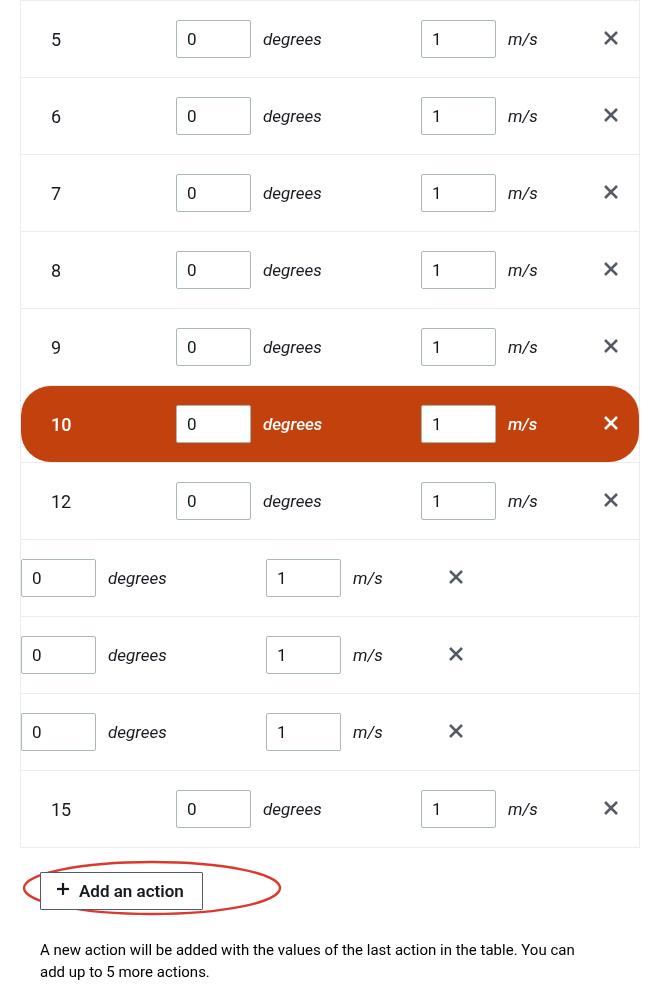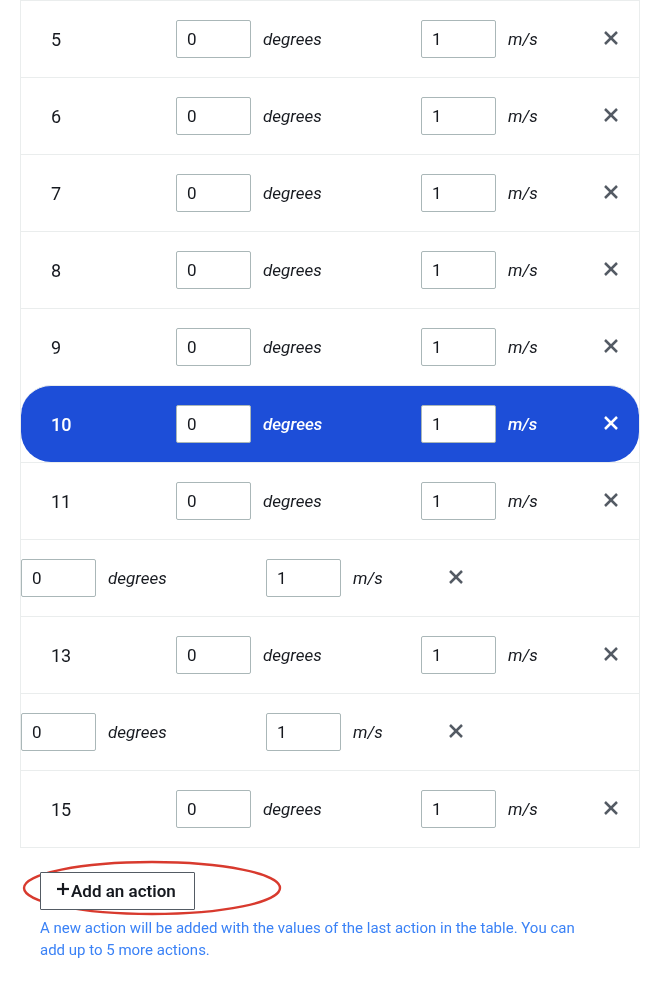--- a/index.html
+++ b/index.html
@@ -19,21 +19,21 @@
       margin: 0 20px 0 20px;
     }
     .table-row {
       display: flex;
       align-items: center;
       height: 77px;
       border-top: 1px solid #eaeded;
       padding: 0;
     }
     .table-row.selected {
-      background: #1d4ed8;
+      background: #c2410c;
       border-radius: 30px;
     }
     .col-index {
       width: 155px;
       padding-left: 30px;
       font-size: 18px;
       color: #16191f;
     }
     .selected .col-index {
       color: #ffffff;
@@ -109,43 +109,44 @@
       height: 60px;
       pointer-events: none;
     }
     .ellipse-annotation svg {
       width: 100%;
       height: 100%;
     }
     .add-action-btn {
       display: inline-flex;
       align-items: flex-start;
+      gap: 8px;
       border: 1px solid #545b64;
       background: #ffffff;
       padding: 8px 18px 8px 14px;
       font-size: 17px;
       font-weight: 600;
       color: #16191f;
       cursor: pointer;
       border-radius: 1px;
       font-family: inherit;
       position: relative;
       z-index: 1;
     }
     .add-action-btn svg {
       width: 16px;
       height: 16px;
       stroke: #16191f;
       stroke-width: 2.2;
       fill: none;
     }
     .helper-text {
-      margin-top: 8px;
+      margin-top: 30px;
       font-size: 15px;
-      color: #3b82f6;
+      color: #000000;
       line-height: 1.45;
       max-width: 560px;
     }
   </style>
 </head>
 <body>
 
 <div class="table-container" id="table-container">
     <div class="table-row">
       <div class="col-index">5</div>
@@ -255,58 +256,57 @@
       <div class="col-close">
         <button class="close-btn">
           <span><svg viewBox="0 0 18 18">
               <line x1="3" y1="3" x2="15" y2="15"></line>
               <line x1="15" y1="3" x2="3" y2="15"></line>
             </svg></span>
         </button>
       </div>
     </div>
     <div class="table-row">
-      <div class="col-index">11</div>
-      <div class="col-degrees">
-        <input class="value-input" value="0" style="">
-        <span class="unit-label">degrees</span>
-      </div>
-      <div class="col-speed">
-        <input class="value-input" value="1" style="">
-        <span class="unit-label">m/s</span>
-      </div>
-      <div class="col-close">
-        <button class="close-btn">
-          <span><svg viewBox="0 0 18 18">
-              <line x1="3" y1="3" x2="15" y2="15"></line>
-              <line x1="15" y1="3" x2="3" y2="15"></line>
-            </svg></span>
-        </button>
-      </div>
-    </div>
-    <div class="table-row">
-      <div class="col-degrees">
-        <input class="value-input" value="0" style="">
-        <span class="unit-label">degrees</span>
-      </div>
-      <div class="col-speed">
-        <input class="value-input" value="1" style="">
-        <span class="unit-label">m/s</span>
-      </div>
-      <div class="col-close">
-        <button class="close-btn">
-          <span><svg viewBox="0 0 18 18">
-              <line x1="3" y1="3" x2="15" y2="15"></line>
-              <line x1="15" y1="3" x2="3" y2="15"></line>
-            </svg></span>
-        </button>
-      </div>
-    </div>
-    <div class="table-row">
-      <div class="col-index">13</div>
+      <div class="col-index">12</div>
+      <div class="col-degrees">
+        <input class="value-input" value="0" style="">
+        <span class="unit-label">degrees</span>
+      </div>
+      <div class="col-speed">
+        <input class="value-input" value="1" style="">
+        <span class="unit-label">m/s</span>
+      </div>
+      <div class="col-close">
+        <button class="close-btn">
+          <span><svg viewBox="0 0 18 18">
+              <line x1="3" y1="3" x2="15" y2="15"></line>
+              <line x1="15" y1="3" x2="3" y2="15"></line>
+            </svg></span>
+        </button>
+      </div>
+    </div>
+    <div class="table-row">
+      <div class="col-degrees">
+        <input class="value-input" value="0" style="">
+        <span class="unit-label">degrees</span>
+      </div>
+      <div class="col-speed">
+        <input class="value-input" value="1" style="">
+        <span class="unit-label">m/s</span>
+      </div>
+      <div class="col-close">
+        <button class="close-btn">
+          <span><svg viewBox="0 0 18 18">
+              <line x1="3" y1="3" x2="15" y2="15"></line>
+              <line x1="15" y1="3" x2="3" y2="15"></line>
+            </svg></span>
+        </button>
+      </div>
+    </div>
+    <div class="table-row">
       <div class="col-degrees">
         <input class="value-input" value="0" style="">
         <span class="unit-label">degrees</span>
       </div>
       <div class="col-speed">
         <input class="value-input" value="1" style="">
         <span class="unit-label">m/s</span>
       </div>
       <div class="col-close">
         <button class="close-btn">

